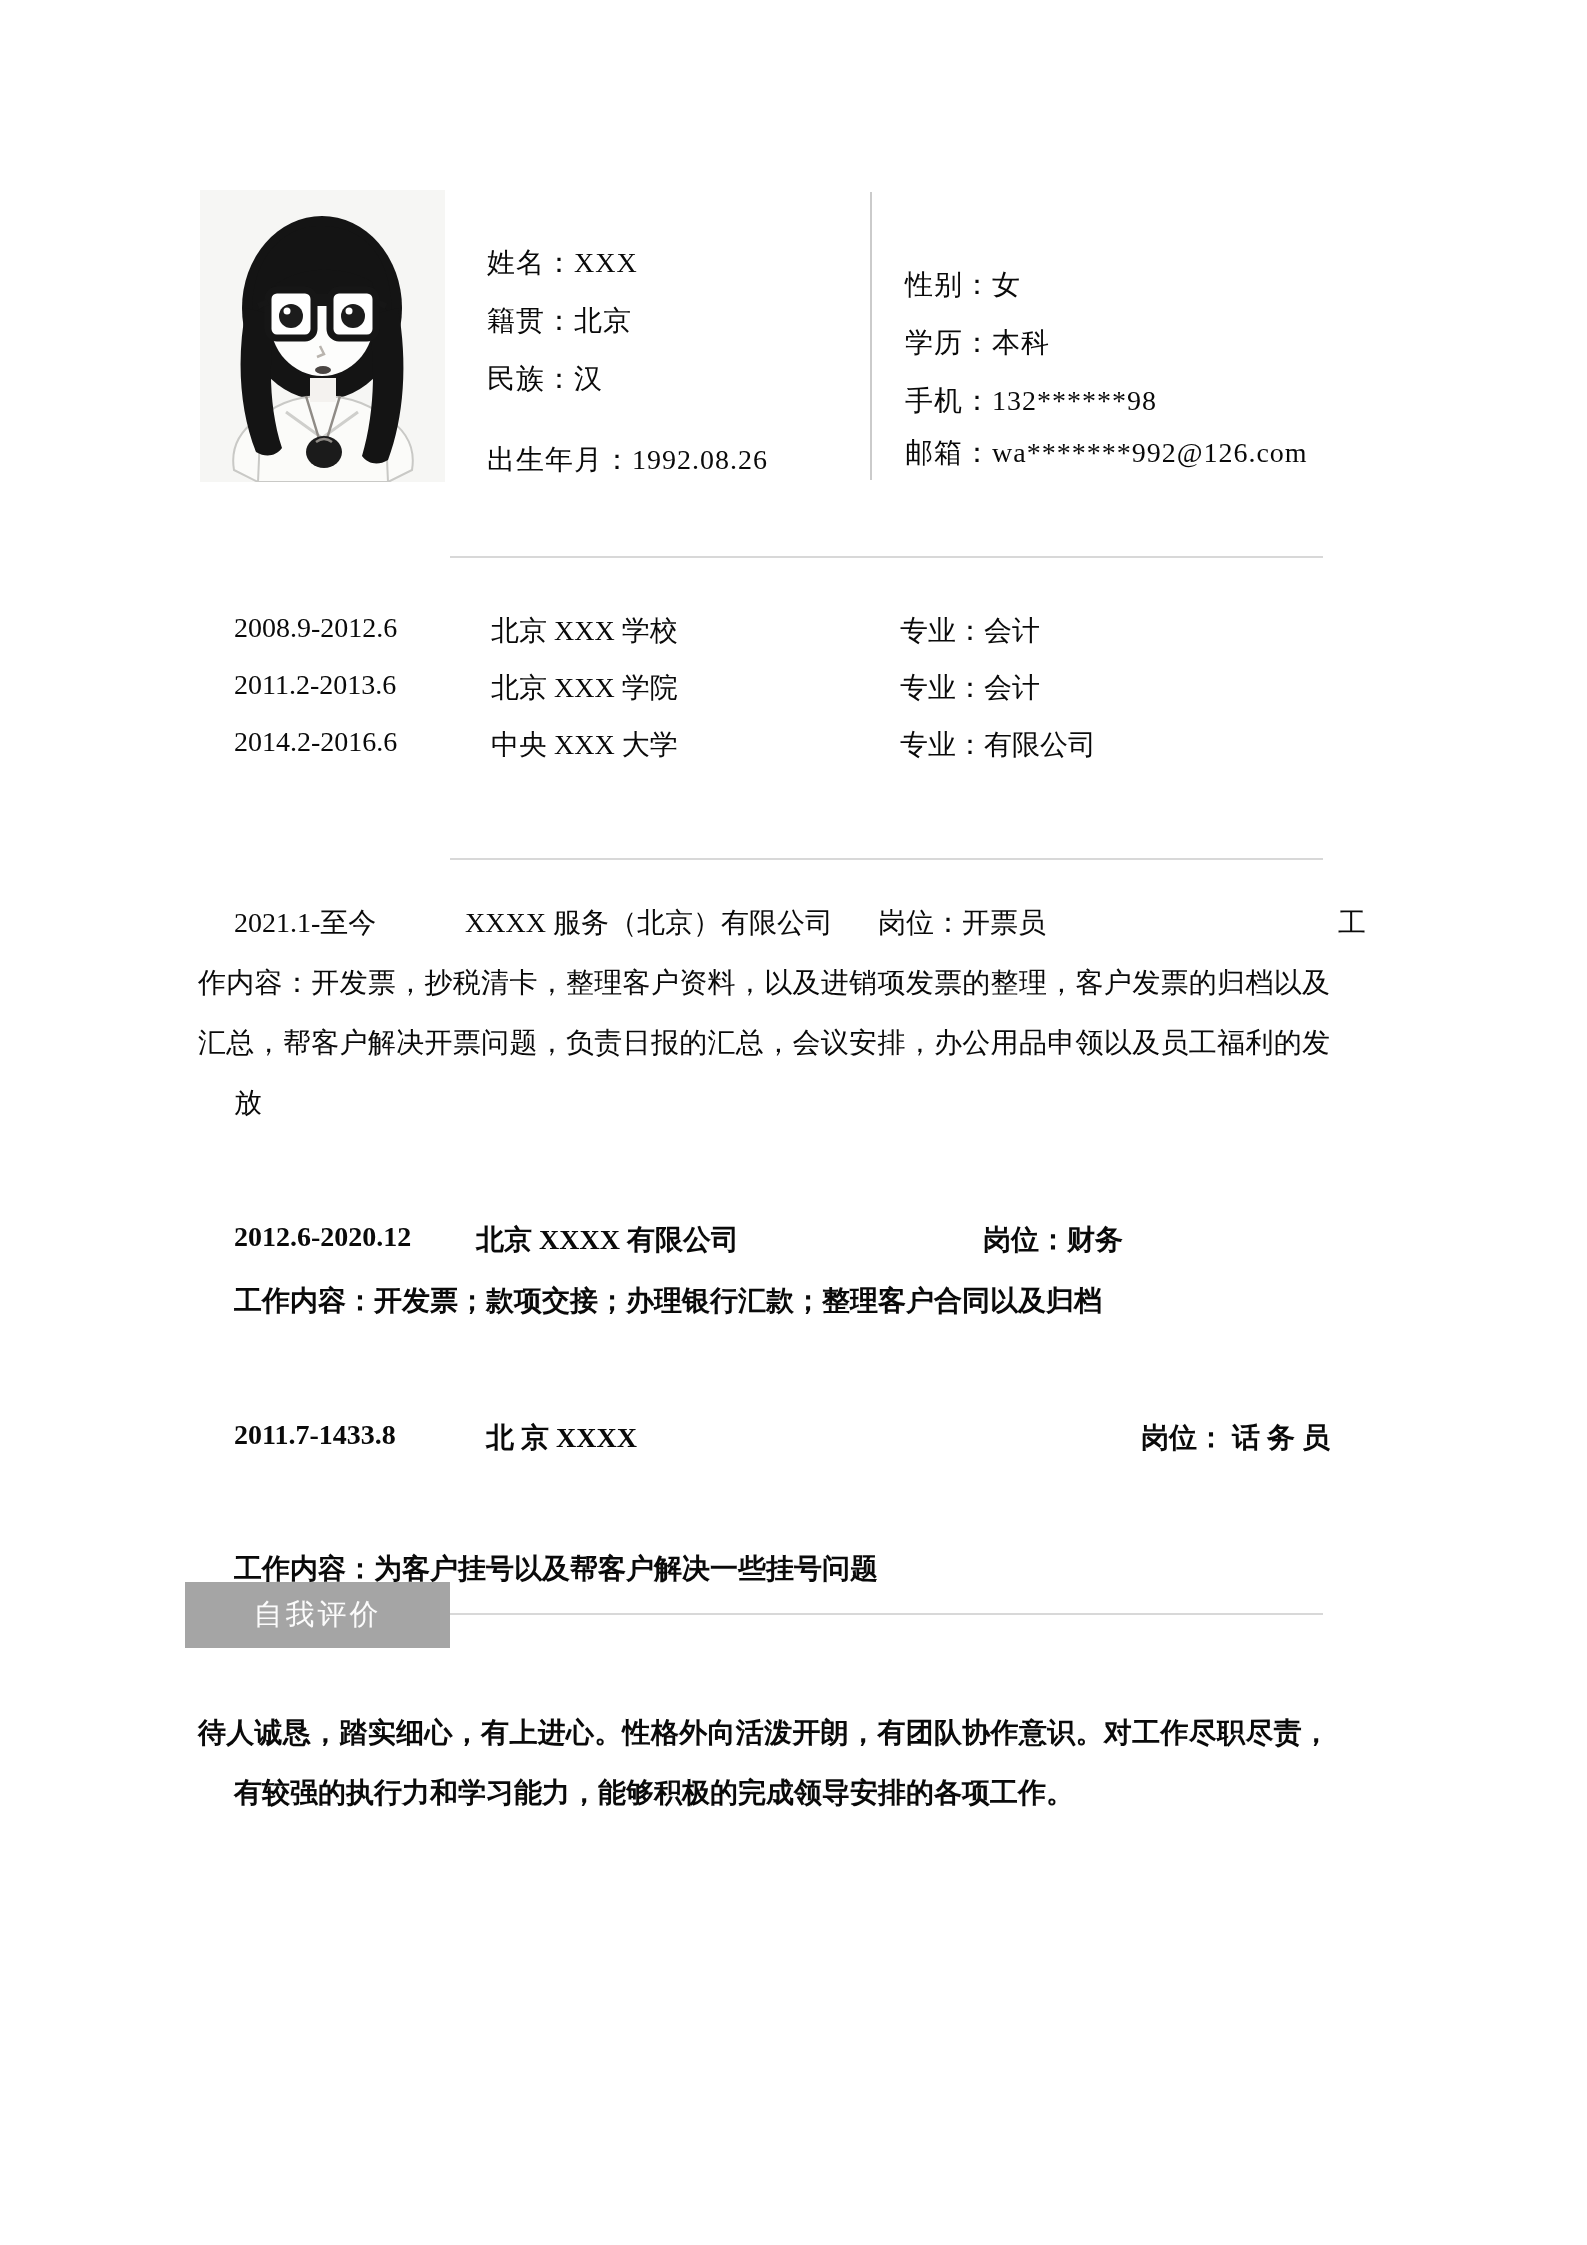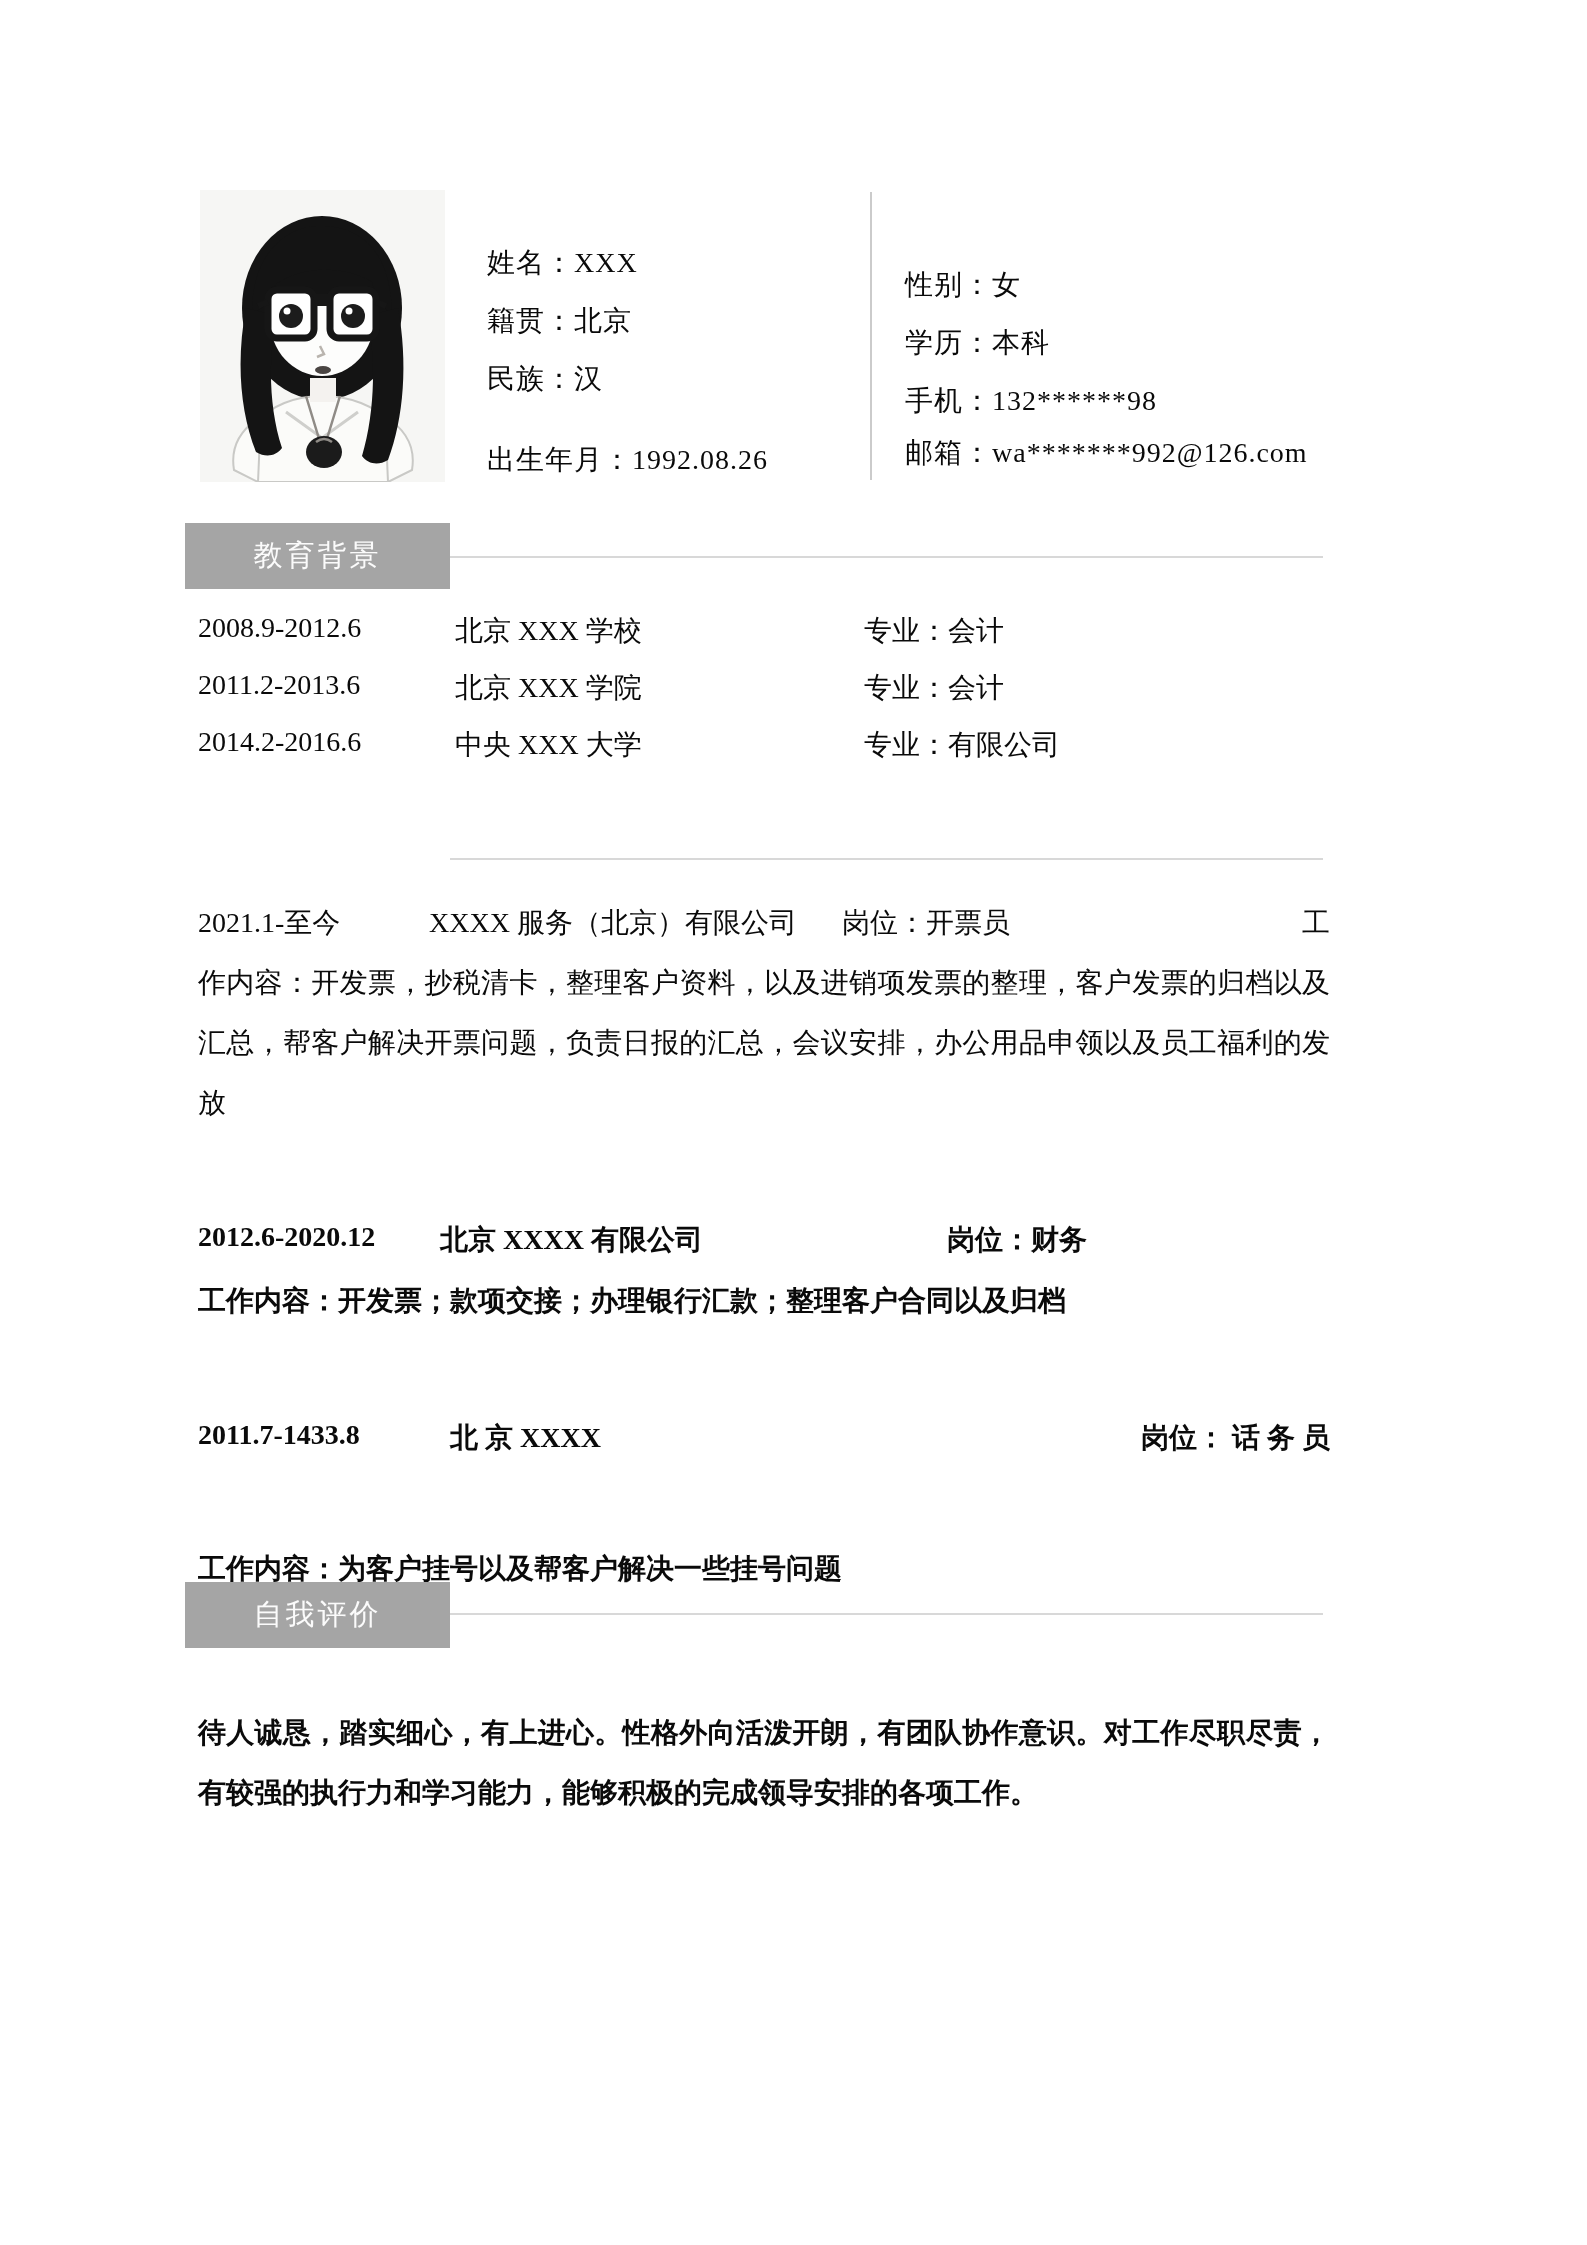--- a/index.html
+++ b/index.html
@@ -23,21 +23,21 @@
   
   .sec-box {
     position:absolute; left:185px; width:265px; height:66px;
     background:#a5a5a5;
     display:flex; align-items:center; justify-content:center;
     color:#fbfbfb; font-size:29px; letter-spacing:3px;
   }
   .sec-rule { position:absolute; left:450px; width:873px; height:2px; background:#d8d8d8; }
 
   
-  .t { position:absolute; white-space:nowrap; }
+  .t { position:absolute; white-space:nowrap;margin-left:36px; }
   .just {
     position:absolute; left:198px; width:1132px;
     text-align:justify; text-align-last:justify;
     white-space:nowrap;
   }
   .b { font-weight:bold; }
 </style>
 </head>
 <body>
 
@@ -107,23 +107,20 @@
   <div class="info-row info-right" style="top:314px">
     <span>学历：</span><span>本科</span>
   </div>
   <div class="info-row info-right" style="top:372px">
     <span>手机：</span><span>132******98</span>
   </div>
   <div class="info-row info-right" style="top:424px">
     <span>邮箱：</span><span>wa*******992@126.com</span>
   </div>
 
-  <div class="sec-box" style="top:523px">
-    <span>教育背景</span>
-  </div>
   <div class="sec-rule" style="top:556px"></div>
 
   <div>
     <span class="t" style="left:198px; top:612px">2008.9-2012.6</span>
     <span class="t" style="left:455px; top:612px">北京 XXX 学校</span>
     <span class="t" style="left:864px; top:612px">专业：会计</span>
   </div>
   <div>
     <span class="t" style="left:198px; top:669px">2011.2-2013.6</span>
     <span class="t" style="left:455px; top:669px">北京 XXX 学院</span>

